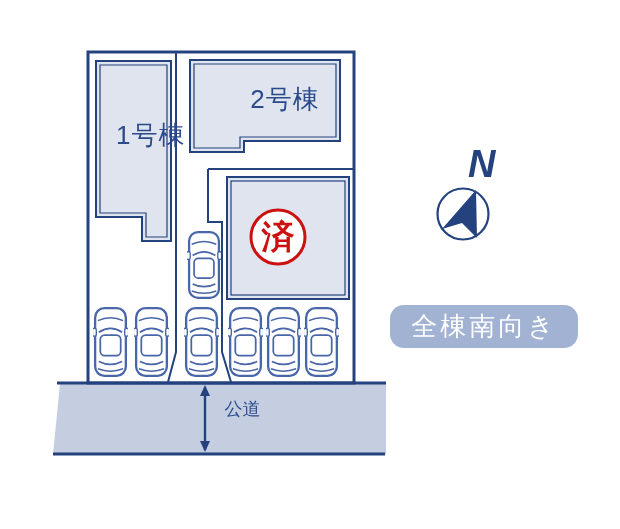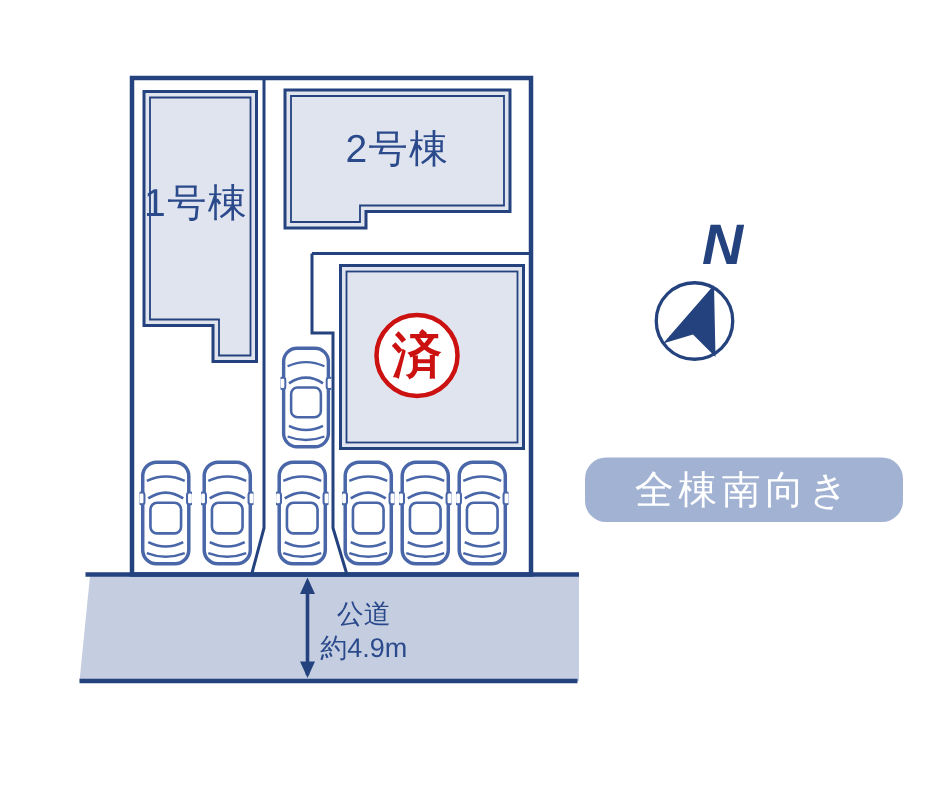--- a/index.html
+++ b/index.html
@@ -6,25 +6,25 @@
     --ground:#c4cee0; --building:#e0e4ee; --line:#24427e; --text:#2b4a8c;
     --stamp-red:#cc1111; --badge-bg:#a2b2d3; --badge-text:#ffffff;
     --car-line:#4866a8; --white:#ffffff;
   }
   html,body{margin:0;padding:0;background:#fff;}
   .stage{position:relative;width:620px;height:529px;background:#fff;overflow:hidden;
          font-family:"Liberation Sans",sans-serif;}
   .plan-svg{position:absolute;left:0;top:0;}
   .lbl{position:absolute;color:var(--text);text-align:center;line-height:1.1;
        white-space:nowrap;}
-  .b-label{font-size:26px;letter-spacing:1px;}
+  .b-label{font-size:26px;letter-spacing:1px;margin-left:20px;}
   .stamp-label{color:var(--stamp-red);font-size:33px;font-weight:600;line-height:38px;}
   .north-label{font-size:38px;font-style:italic;font-weight:600;color:var(--line);}
   .road-label{font-size:18px;line-height:23px;}
-  .badge{position:absolute;left:390px;top:305px;width:212px;height:43px;
+  .badge{position:absolute;left:390px;top:305px;width:188px;height:43px;
          background:var(--badge-bg);border-radius:14px;color:var(--badge-text);
          font-size:26px;letter-spacing:3px;display:flex;align-items:center;
          justify-content:center;}
   
   .ground{fill:var(--ground);}
   .edge{stroke:var(--line);fill:none;}
   .bld{fill:var(--building);stroke:var(--line);stroke-width:2;}
   .bld-in{fill:none;stroke:var(--line);stroke-width:1.2;}
   .navyfill{fill:var(--line);stroke:none;}
 </style>
@@ -87,16 +87,15 @@
 
   <div class="lbl b-label" style="left:96px;top:121px;width:52px;">1号棟</div>
 
   <div class="lbl b-label" style="left:190px;top:85px;width:150px;">2号棟</div>
 
   <div class="lbl stamp-label" style="left:258px;top:218px;width:40px;">済</div>
 
   <div class="lbl north-label" style="left:468px;top:144px;">N</div>
 
   <div class="lbl road-label" style="left:200px;top:398px;width:85px;">公道</div>
-  <div class="lbl road-label" style="left:200px;top:421px;width:85px;">約4.9m</div>
 
   <div class="badge">全棟南向き</div>
 </div>
 
 </body></html>

